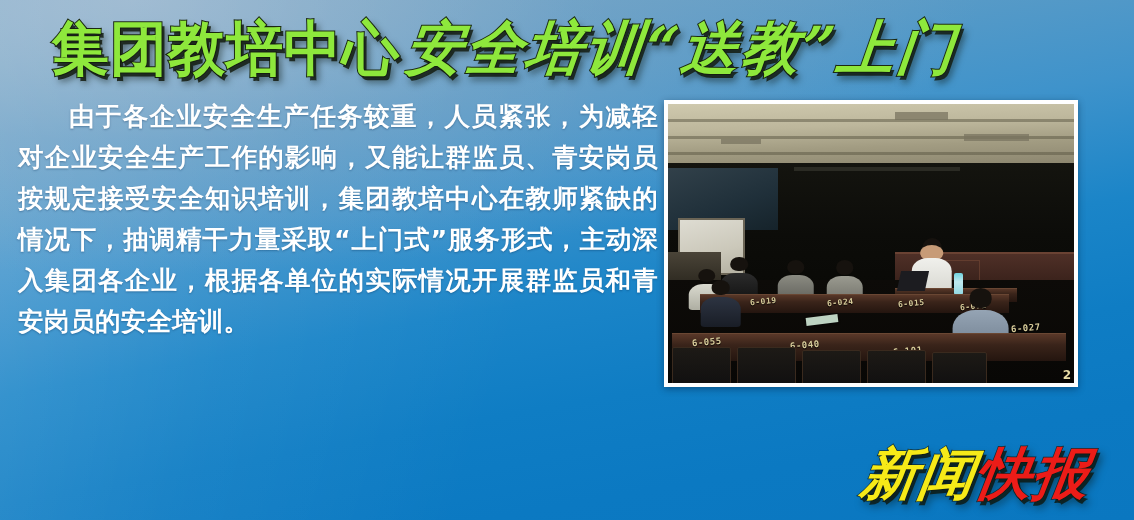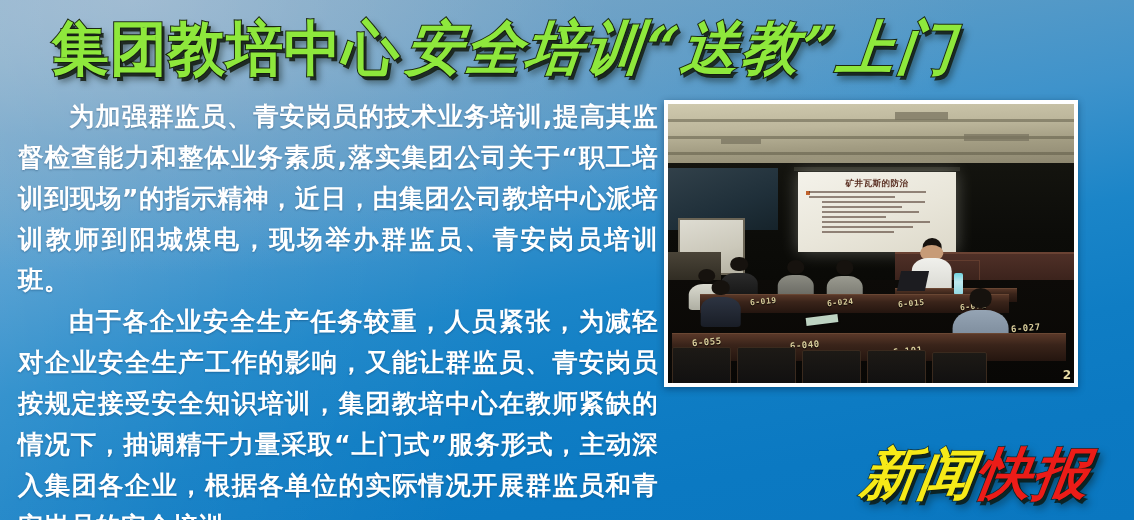--- a/index.html
+++ b/index.html
@@ -278,55 +278,39 @@
 </head>
 <body>
 
 <div id="poster">
 
   <div class="headline">
     <span class="hl-seg hl-block">集团教培中心</span><span class="hl-seg hl-brush">安全培训“送教”上门</span>
   </div>
 
   <div class="article">
-    <p>为加强群监员、青安岗员的技术业务培训,提高其监督检查能力和整体业务素质,落实集团公司关于“职工培训到现场”的指示精神，近日，由集团公司教培中心派培训教师到阳城煤电，现场举办群监员、青安岗员培训班。</p>
     <p>由于各企业安全生产任务较重，人员紧张，为减轻对企业安全生产工作的影响，又能让群监员、青安岗员按规定接受安全知识培训，集团教培中心在教师紧缺的情况下，抽调精干力量采取“上门式”服务形式，主动深入集团各企业，根据各单位的实际情况开展群监员和青安岗员的安全培训。</p>
   </div>
 
   <div class="photo-frame">
     <div class="photo">
 
       <div class="ceiling">
         <div class="beam" style="top:26%"></div>
         <div class="beam" style="top:55%"></div>
         <div class="beam" style="top:82%"></div>
         <div class="vent" style="left:56%; top:14%; width:13%; height:13%;"></div>
         <div class="vent" style="left:73%; top:52%; width:16%; height:11%;"></div>
         <div class="vent" style="left:13%; top:60%; width:10%; height:9%;"></div>
       </div>
 
       <div class="wall"></div>
       <div class="wall-left-panel"></div>
       <div class="screen-rail"></div>
 
-      <div class="screen">
-        <div class="s-title">矿井瓦斯的防治</div>
-        <div class="s-bullet"></div>
-        <div class="s-lines">
-          <div class="s-line md"></div>
-          <div class="s-line sh"></div>
-          <div class="s-line in"></div>
-          <div class="s-line in" style="width:58%"></div>
-          <div class="s-line in" style="width:70%"></div>
-          <div class="s-line in" style="width:46%"></div>
-          <div class="s-line in" style="width:78%"></div>
-          <div class="s-line in" style="width:66%"></div>
-          <div class="s-line in" style="width:52%"></div>
-        </div>
-      </div>
 
       <div class="whiteboard"></div>
       <div class="podium"></div>
 
       <div class="wainscot"></div>
 
       <div class="floorzone"></div>
 
       <div class="person instructor" style="left:60%; top:48%; width:10%; height:19%;">
         <div class="head" style="width:46%; height:34%;"></div>

